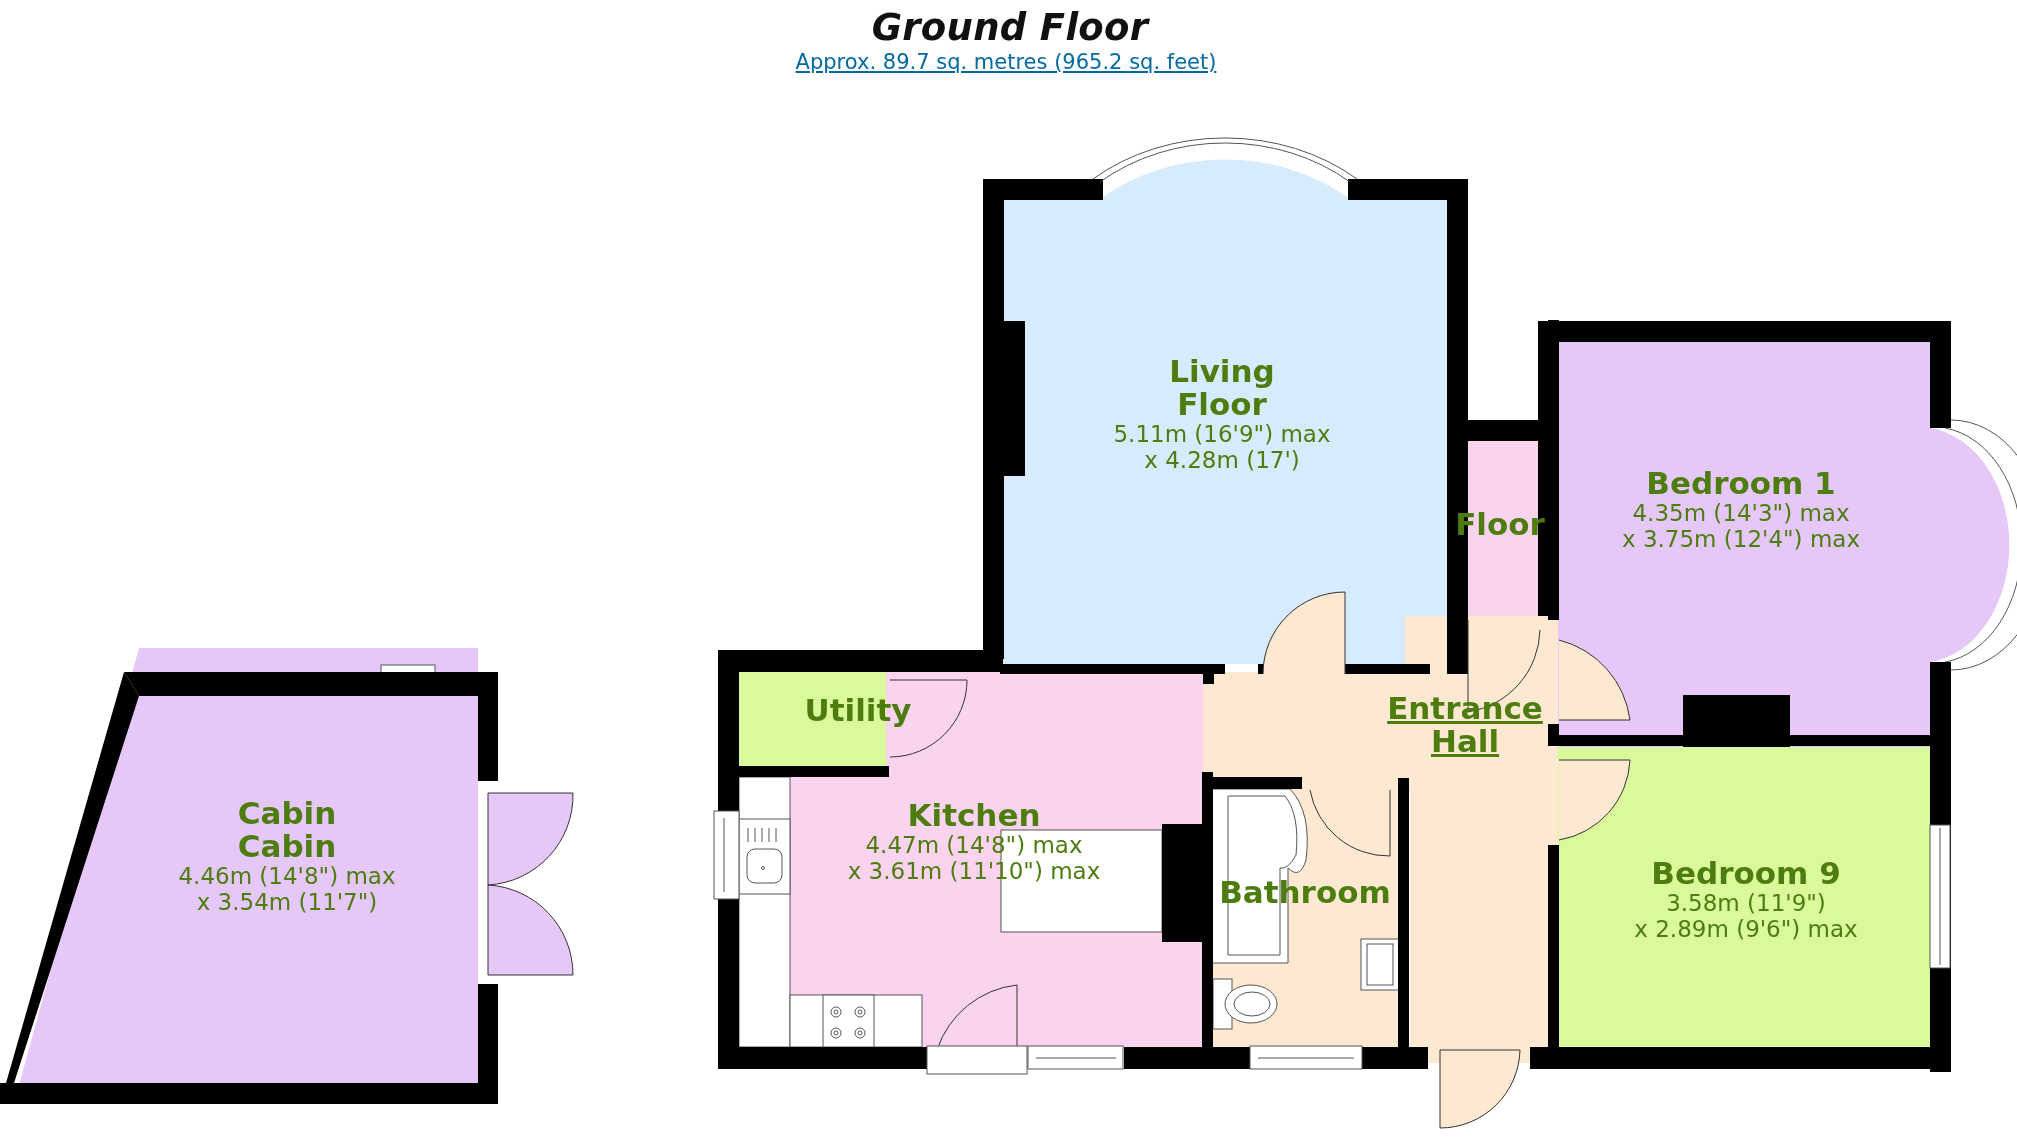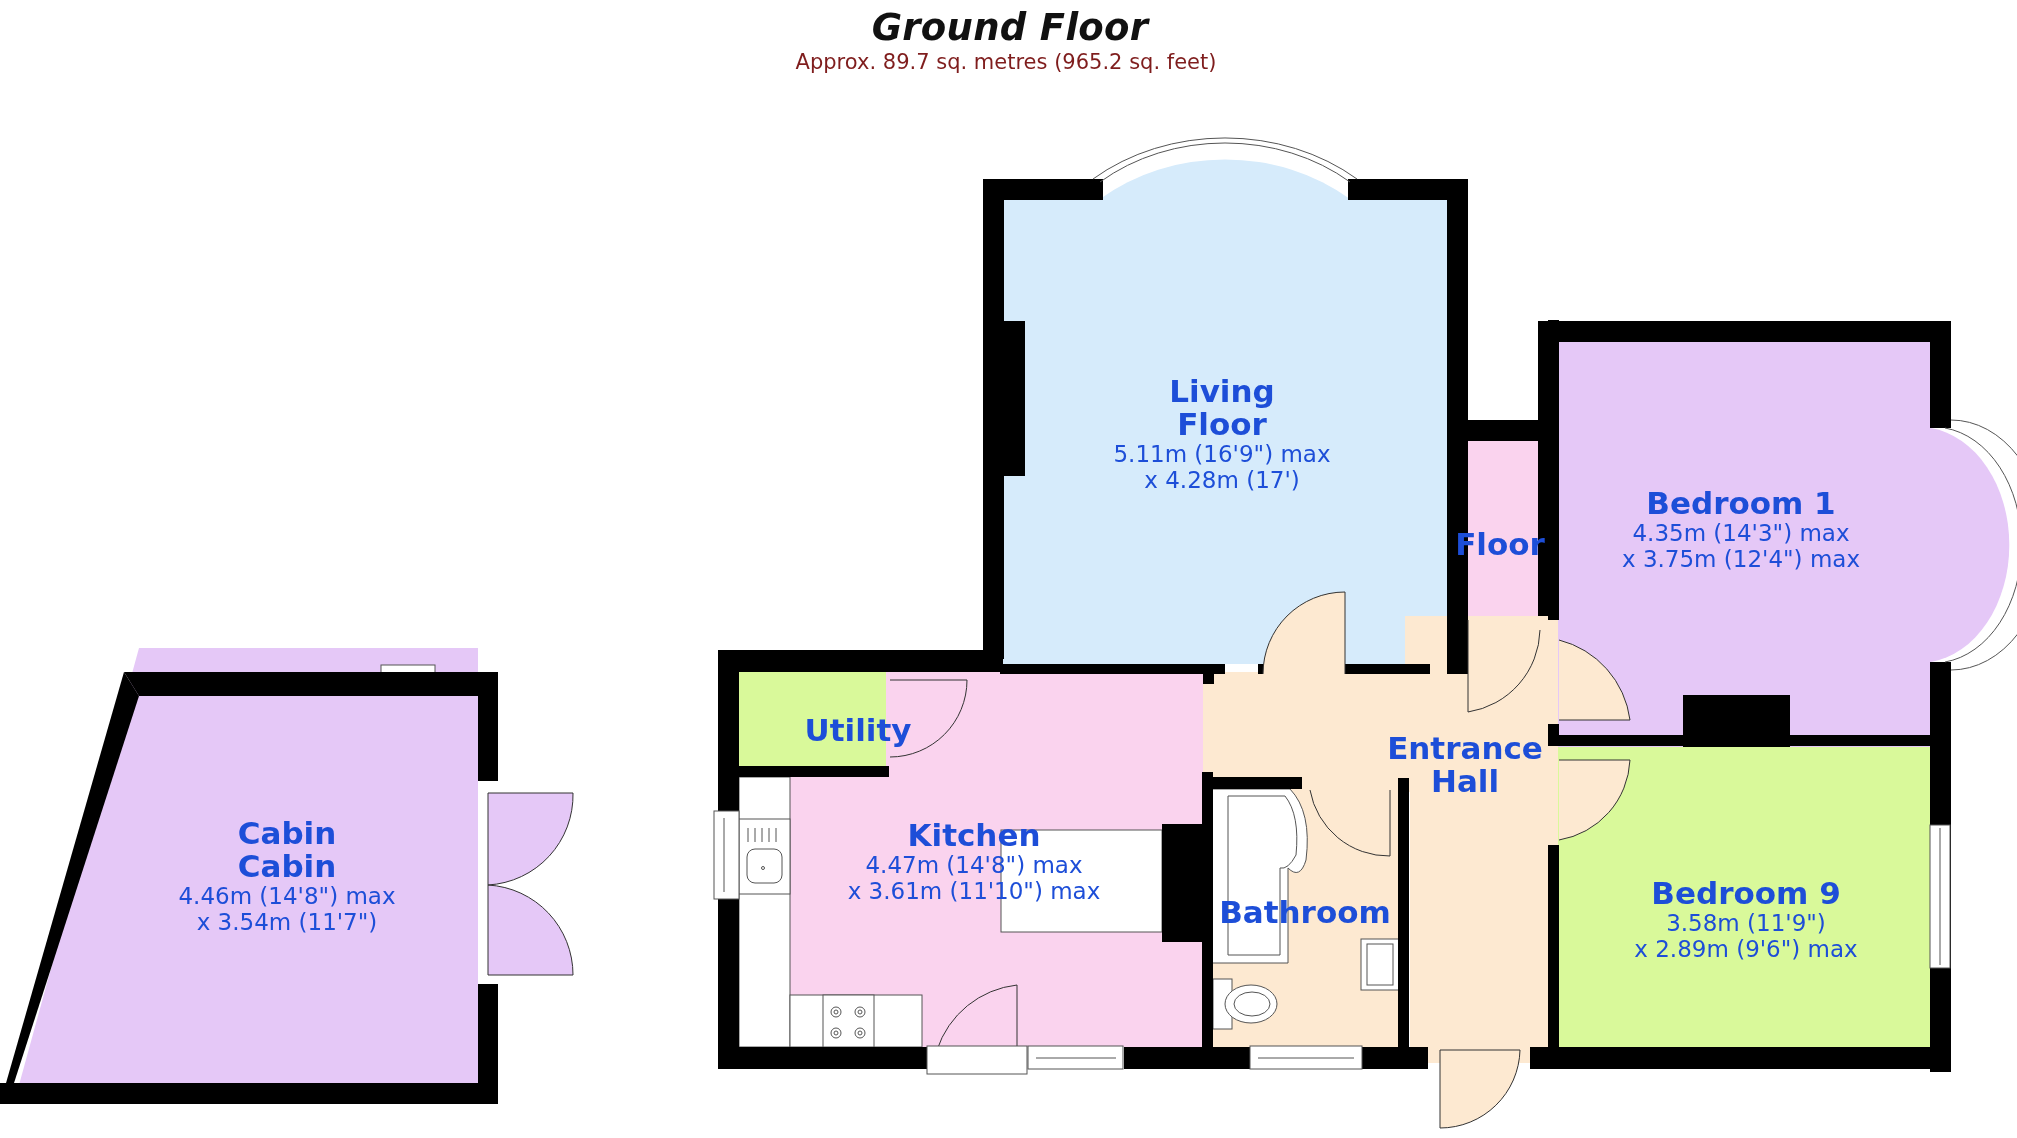--- a/index.html
+++ b/index.html
@@ -1,21 +1,21 @@
 <!DOCTYPE html>
 <html><head>
 <meta charset="utf-8">
 <style>
   html, body { margin:0; padding:0; background:#ffffff; }
   body { width:2017px; height:1138px; position:relative; overflow:hidden; font-family:"DejaVu Sans", "Liberation Sans", sans-serif; }
   .title { position:absolute; left:0; width:2017px; top:6px; text-align:center; font-size:37px; font-weight:bold; color:#111; letter-spacing:0.3px; }
   .title .t { position:absolute; left:1010px; transform:translateX(-50%); white-space:nowrap;font-style:italic; }
-  .subtitle { position:absolute; top:50px; left:1006px; transform:translateX(-50%); font-size:21px; color:#7f1d1d; white-space:nowrap; }
+  .subtitle { position:absolute; top:50px; left:1006px; transform:translateX(-50%); font-size:21px; color:#0369a1; white-space:nowrap;text-decoration:underline; }
   svg.plan { position:absolute; left:0; top:0; }
-  .label { position:absolute; transform:translateX(-50%); text-align:center; color:#1d4ed8; white-space:nowrap; line-height:1.0;margin-top:20px; }
+  .label { position:absolute; transform:translateX(-50%); text-align:center; color:#4d7c0f; white-space:nowrap; line-height:1.0; }
   .label .name { font-weight:bold; font-size:31px; display:block; line-height:33px; }
   .label .dim { font-size:23px; display:block; line-height:26px; }
 </style>
 </head>
 <body>
 
 <div class="title">
   <span class="t">Ground Floor</span>
 </div>
 <div class="subtitle">Approx. 89.7 sq. metres (965.2 sq. feet)</div>
@@ -197,21 +197,21 @@
 <div class="label" style="left:1500px; top:508px;">
   <span class="name">Floor</span>
 </div>
 
 <div class="label" style="left:1746px; top:857px;">
   <span class="name">Bedroom 9</span>
   <span class="dim">3.58m (11'9")</span>
   <span class="dim">x 2.89m (9'6") max</span>
 </div>
 
-<div class="label" style="left:1465px; top:712px;">
+<div class="label" style="left:1465px; top:692px;text-decoration:underline;">
   <span class="name">Entrance</span>
   <span class="name">Hall</span>
 </div>
 
 <div class="label" style="left:1305px; top:876px;">
   <span class="name">Bathroom</span>
 </div>
 
 <div class="label" style="left:974px; top:799px;">
   <span class="name">Kitchen</span>

